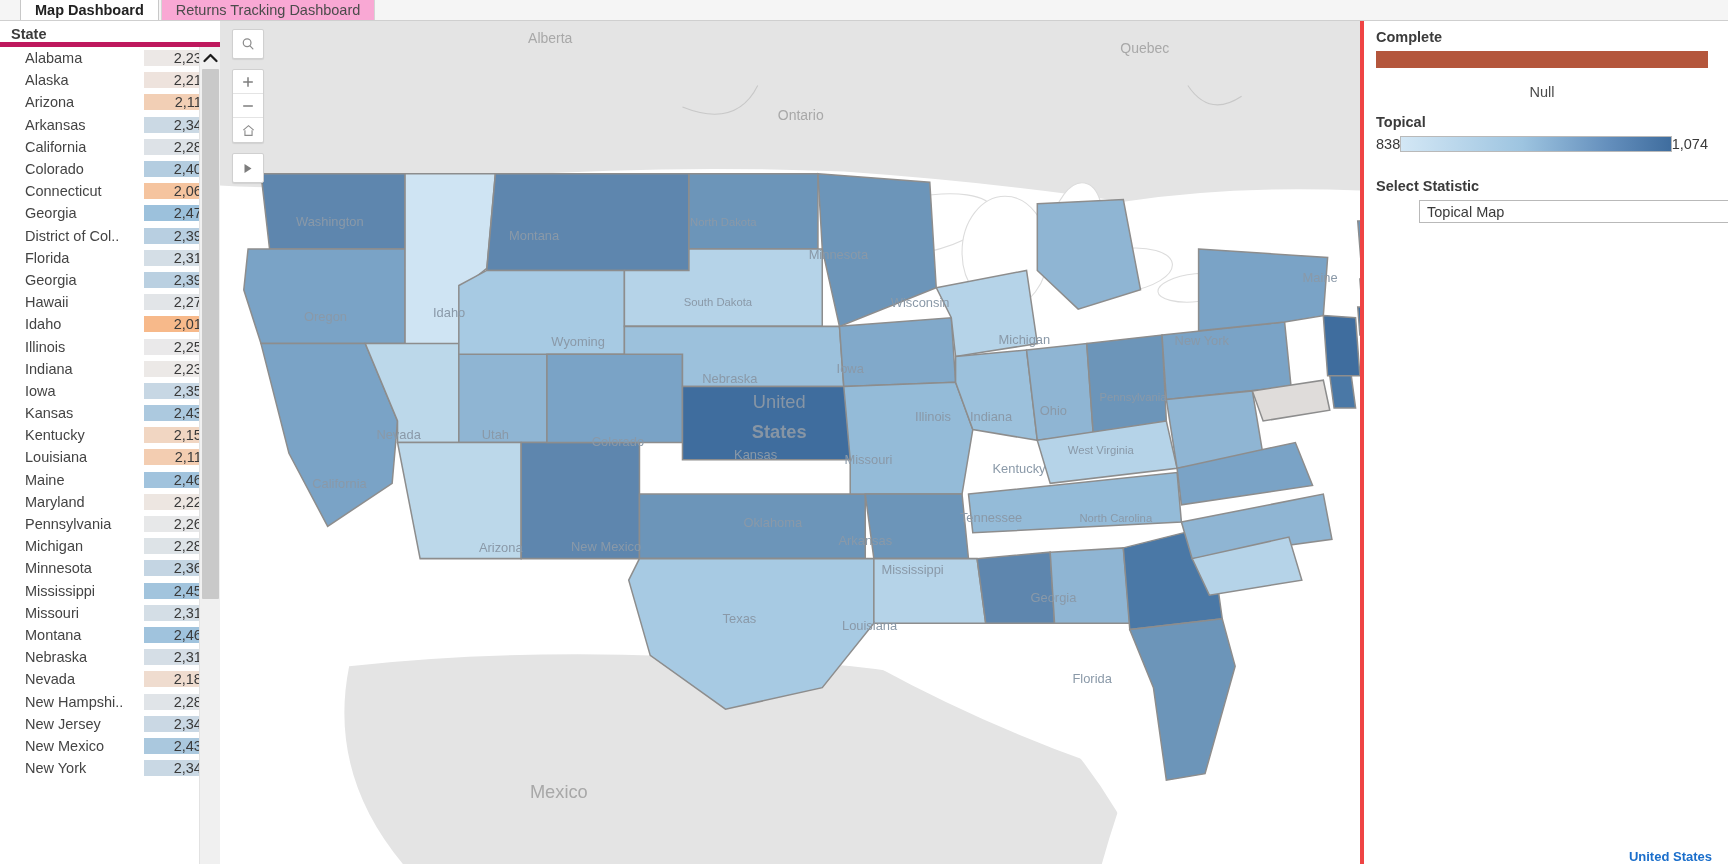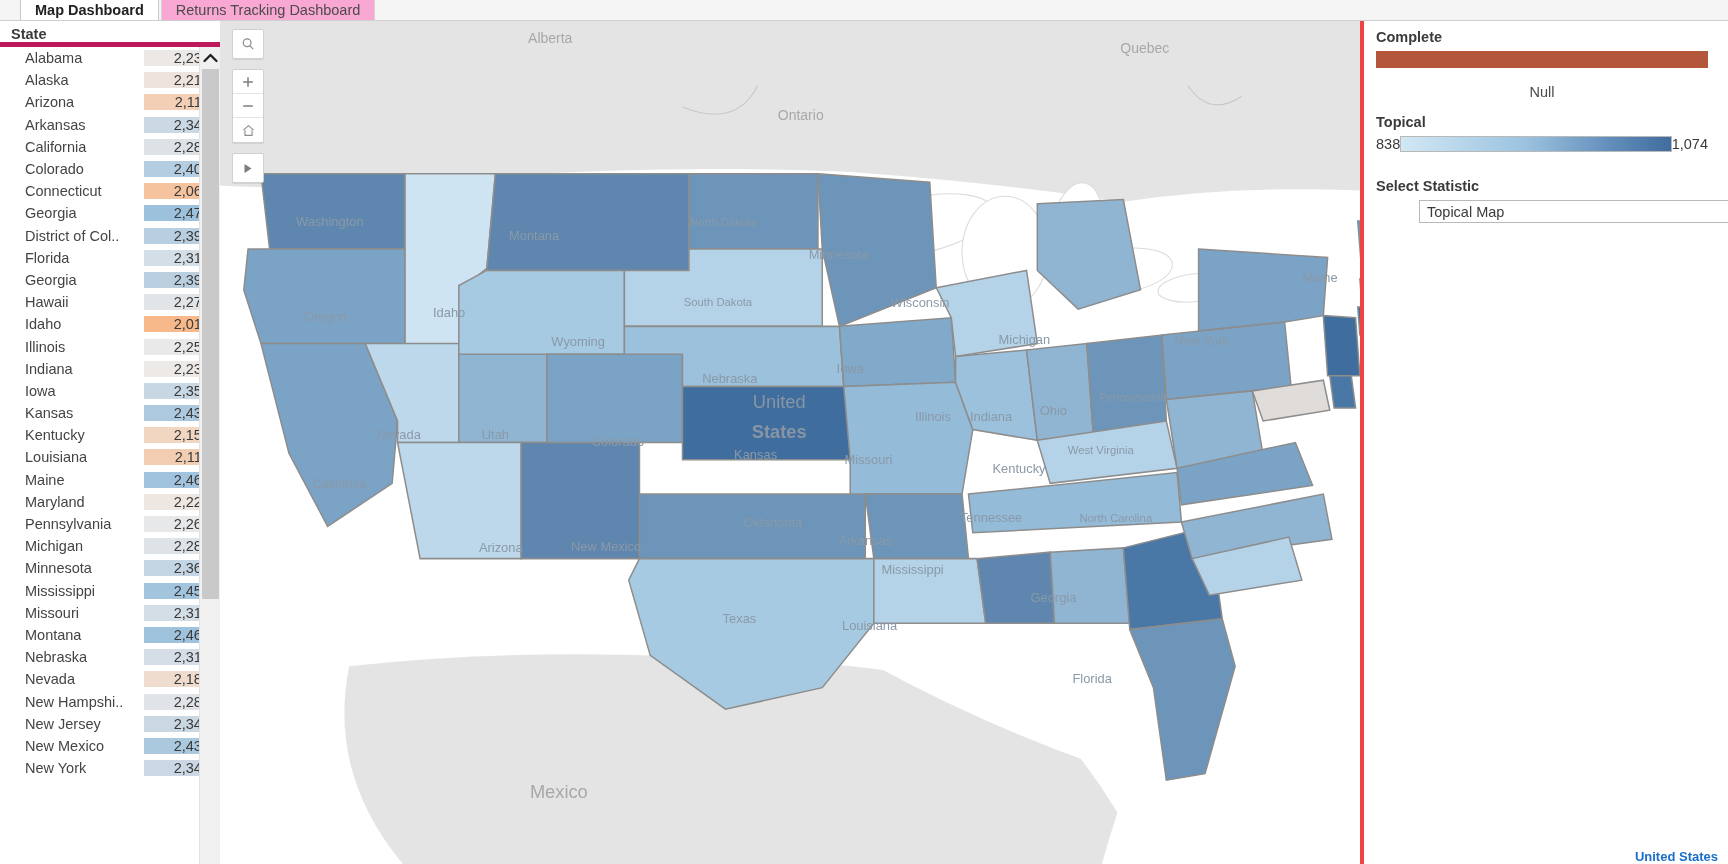--- a/index.html
+++ b/index.html
@@ -216,21 +216,21 @@
     padding: 0 7px;
     font-size: 14.5px;
     color: #3a3a3a;
     cursor: pointer;
     margin-left: 43px;
   }
   .caret { font-size: 10px; color: #4a4a4a; }
 
   #attribution {
     position: absolute;
-    right: 10px;
+    right: 16px;
     bottom: 0px;
     font-size: 13px;
     font-weight: bold;
     color: #1a6ecb;
     white-space: nowrap;
   }
 
   
   .mlabel {
     font-size: 12px;

